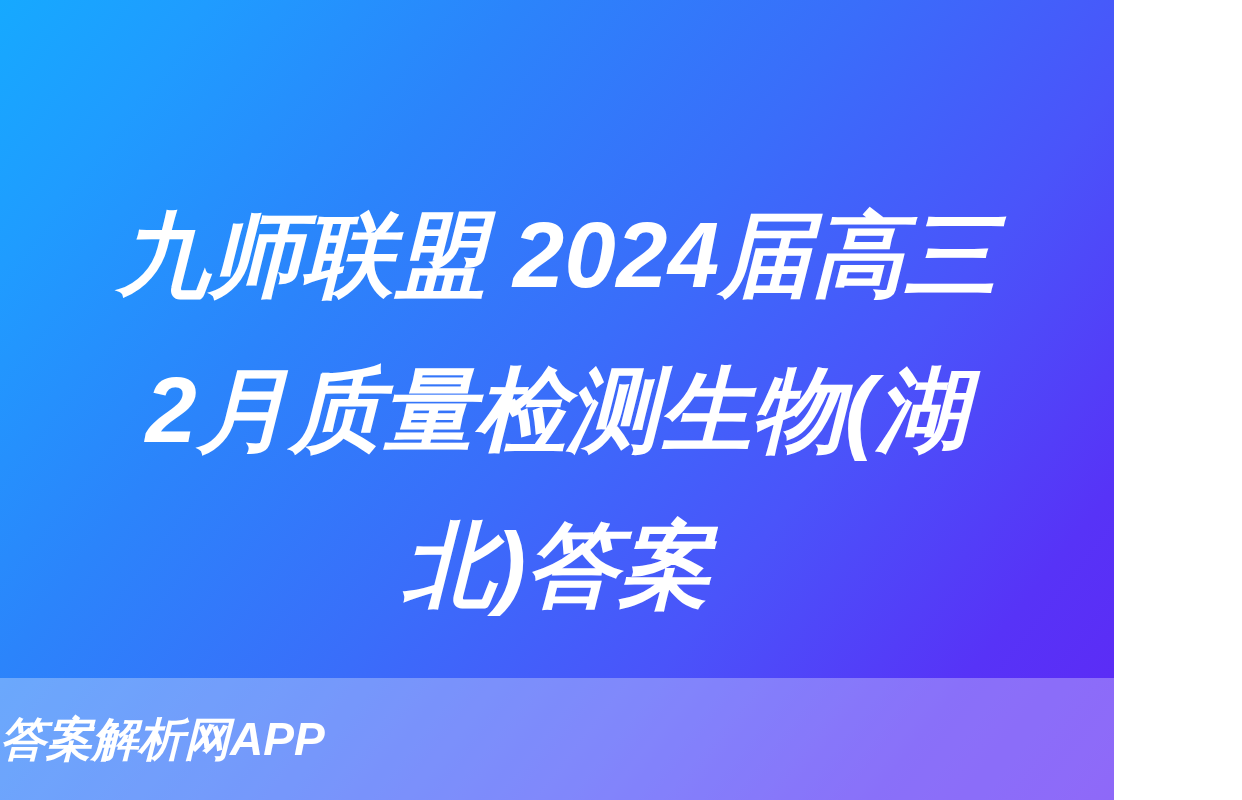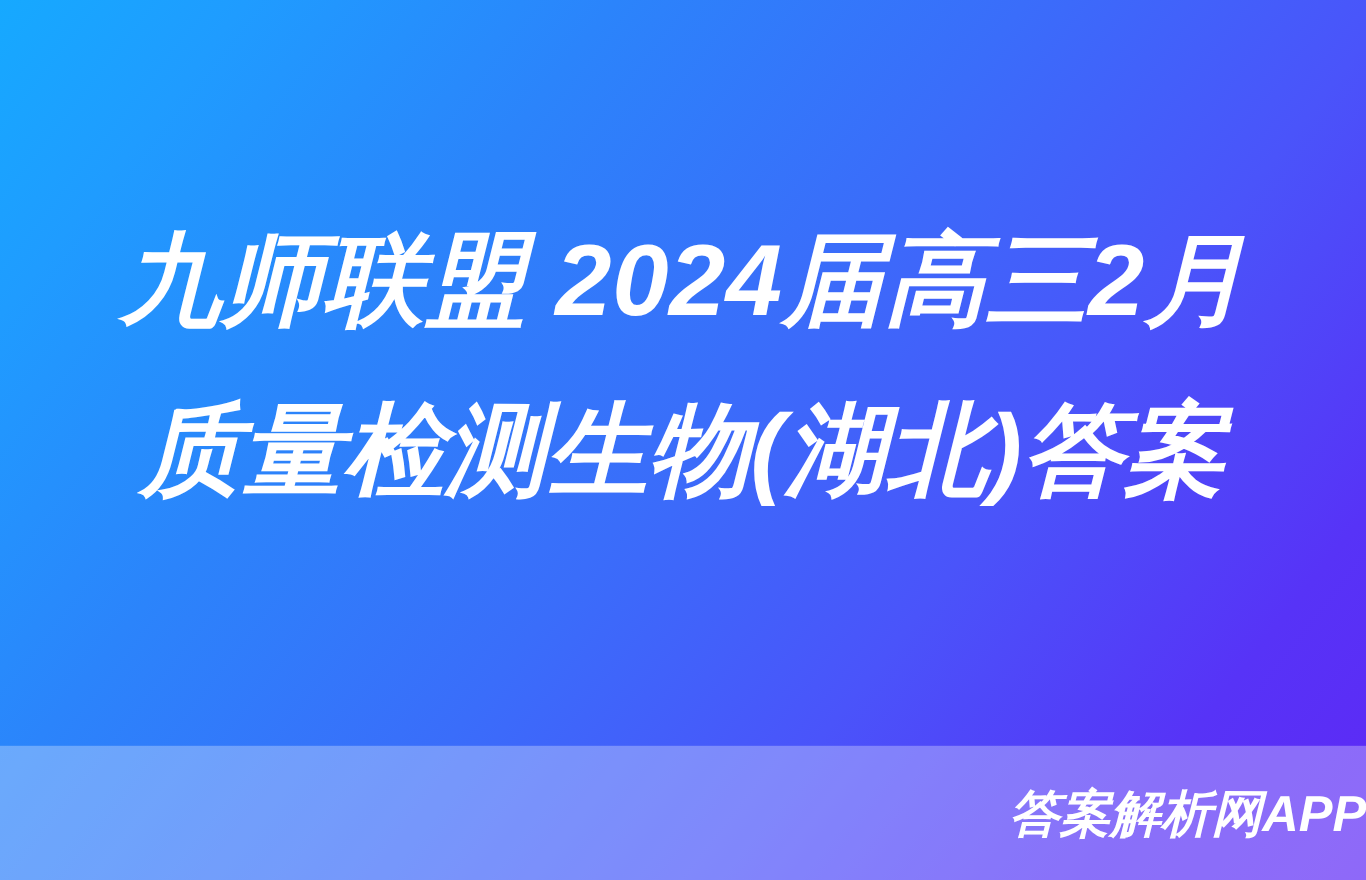--- a/index.html
+++ b/index.html
@@ -4,21 +4,21 @@
 <title>答案解析网</title>
 <style>
   html, body {
     margin: 0;
     padding: 0;
     background: #ffffff;
   }
 
   #poster {
     position: relative;
-    width: 1242px;
+    width: 1114px;
     height: 800px;
     overflow: hidden;
     
     background: linear-gradient(
       128deg,
       #16a9ff 0%,
       #1f9cff 12%,
       #2b84fb 30%,
       #3a6dfa 50%,
       #4a54fa 68%,
@@ -56,21 +56,21 @@
   
   .watermark-band {
     position: absolute;
     left: 0;
     right: 0;
     top: 678px;
     height: 122px;
     background: rgba(255, 255, 255, 0.30);
     display: flex;
     align-items: center;
-    justify-content: flex-end;
+    justify-content: flex-start;
   }
 
   .watermark-text {
     color: #ffffff;
     font-family: "Liberation Sans", "DejaVu Sans", sans-serif;
     font-size: 46px;
     font-weight: 700;
     font-style: italic;
     letter-spacing: 0px;
     line-height: 1;

